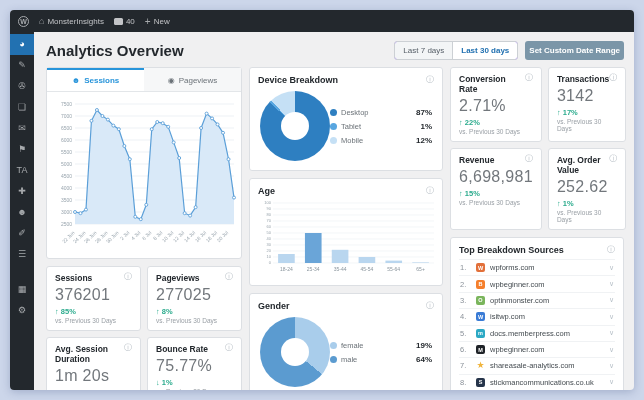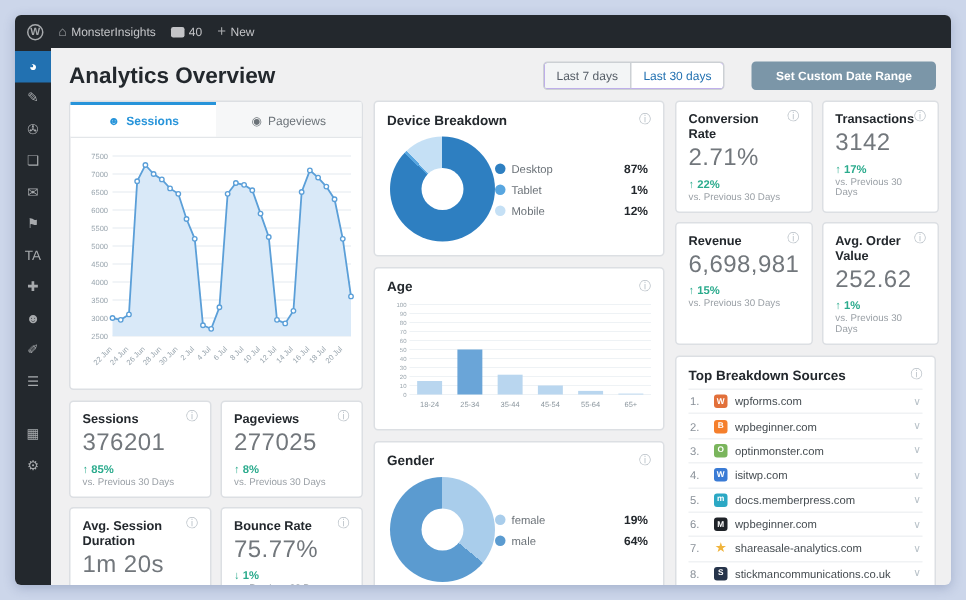--- a/index.html
+++ b/index.html
@@ -27,23 +27,23 @@
   .sb-glyph { color:#a7aaad; font-size:9px; line-height:1; }
   .sb-item.active .sb-glyph { color:#fff; }
 
   
   .content { position:absolute; left:24px; top:22px; right:0; bottom:0; padding:7px 10px 8px 12px; overflow:hidden; }
   .page-head { display:flex; align-items:center; justify-content:space-between; margin:2px 0 7px; }
   .page-title { font-size:15px; font-weight:bold; color:#23282d; }
   .head-controls { display:flex; gap:7px; align-items:center; }
   .range-group { display:flex; border:1px solid #ccd0d4; border-radius:3px; overflow:hidden; background:#8b5cf6; }
   .range-btn { font-size:8px; padding:4px 8px; color:#555d66; background:#f3f5f6; cursor:pointer; }
-  .range-btn.active { background:#fff; color:#2271b1; font-weight:normal; border-left:1px solid #ccd0d4; }
+  .range-btn.active { background:#fff; color:#2271b1; font-weight:bold; border-left:1px solid #ccd0d4; }
   .custom-range-btn { font-size:8px; font-weight:bold; color:#fff; background:#7b96a8; border:none;
-                      border-radius:3px; padding:5px 16px; cursor:pointer;margin-left:11px; }
+                      border-radius:3px; padding:5px 4px; cursor:pointer; }
 
   .grid { display:grid; grid-template-columns:196px 194px 1fr; gap:7px; }
   .col { display:flex; flex-direction:column; gap:7px; min-width:0; }
 
   .panel, .card { background:#fff; border:1px solid #dcdfe3; border-radius:3px; }
   .panel { padding:7px 8px; }
   .panel-head { display:flex; justify-content:space-between; align-items:center; margin-bottom:4px; }
   .panel-title { font-size:9px; font-weight:bold; color:#23282d; }
   .info-ic { font-size:8px; color:#b9c0c7; cursor:pointer; line-height:1; }
 

